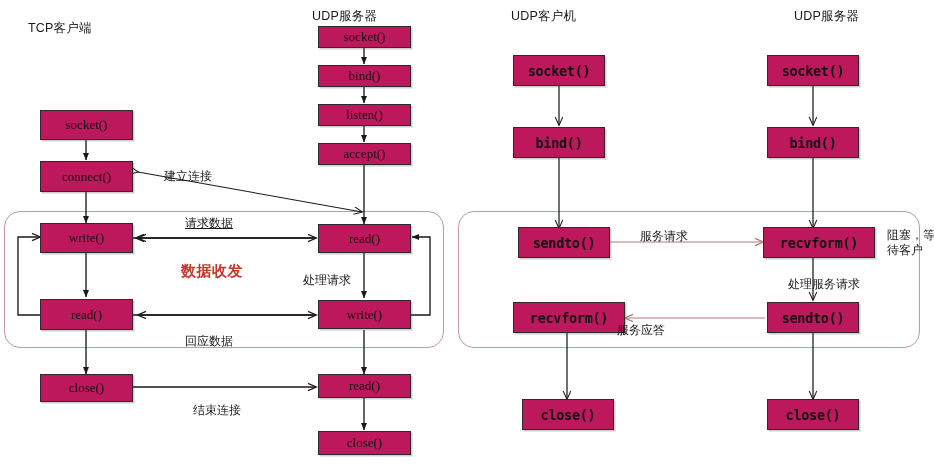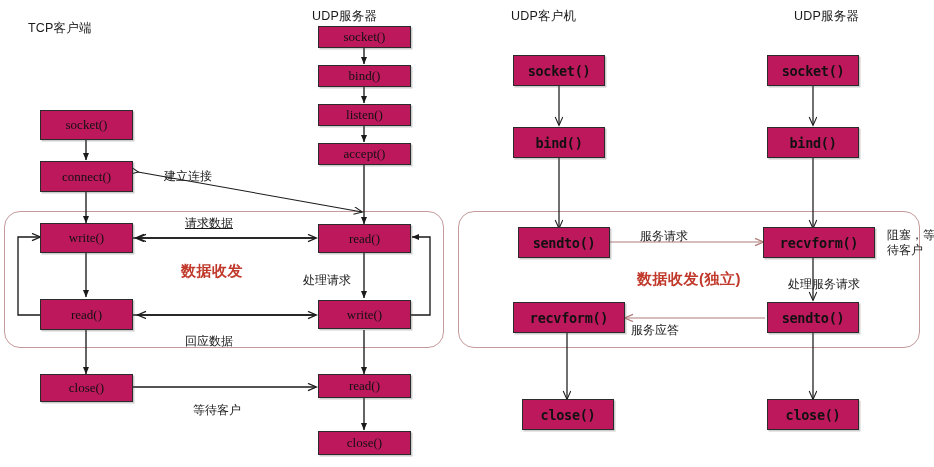--- a/index.html
+++ b/index.html
@@ -174,23 +174,22 @@
   <div class="node mono" style="left:767px; top:55px;  width:92px; height:31px;">socket()</div>
   <div class="node mono" style="left:767px; top:127px; width:92px; height:31px;">bind()</div>
   <div class="node mono" style="left:763px; top:227px; width:112px; height:31px;">recvform()</div>
   <div class="node mono" style="left:767px; top:302px; width:92px; height:31px;">sendto()</div>
   <div class="node mono" style="left:767px; top:399px; width:92px; height:31px;">close()</div>
 
   <div class="label" style="left:164px; top:168px;">建立连接</div>
   <div class="label" style="left:185px; top:215px;text-decoration:underline;">请求数据</div>
   <div class="label" style="left:303px; top:272px;">处理请求</div>
   <div class="label" style="left:185px; top:322px;margin-top:11px;">回应数据</div>
-  <div class="label" style="left:193px; top:402px;">等待客户</div>
+  <div class="label" style="left:193px; top:402px;">结束连接</div>
 
   <div class="label" style="left:640px; top:228px;">服务请求</div>
   <div class="label wrap" style="left:887px; top:228px; width:48px;">阻塞，等待客户</div>
   <div class="label" style="left:788px; top:276px;">处理服务请求</div>
-  <div class="label" style="left:631px; top:322px;">服务应答</div>
+  <div class="label" style="left:617px; top:322px;">服务应答</div>
 
   <div class="label red" style="left:181px; top:262px;">数据收发</div>
-  <div class="label red" style="left:637px; top:270px;">数据收发(独立)</div>
 
 </div>
 
 </body></html>

